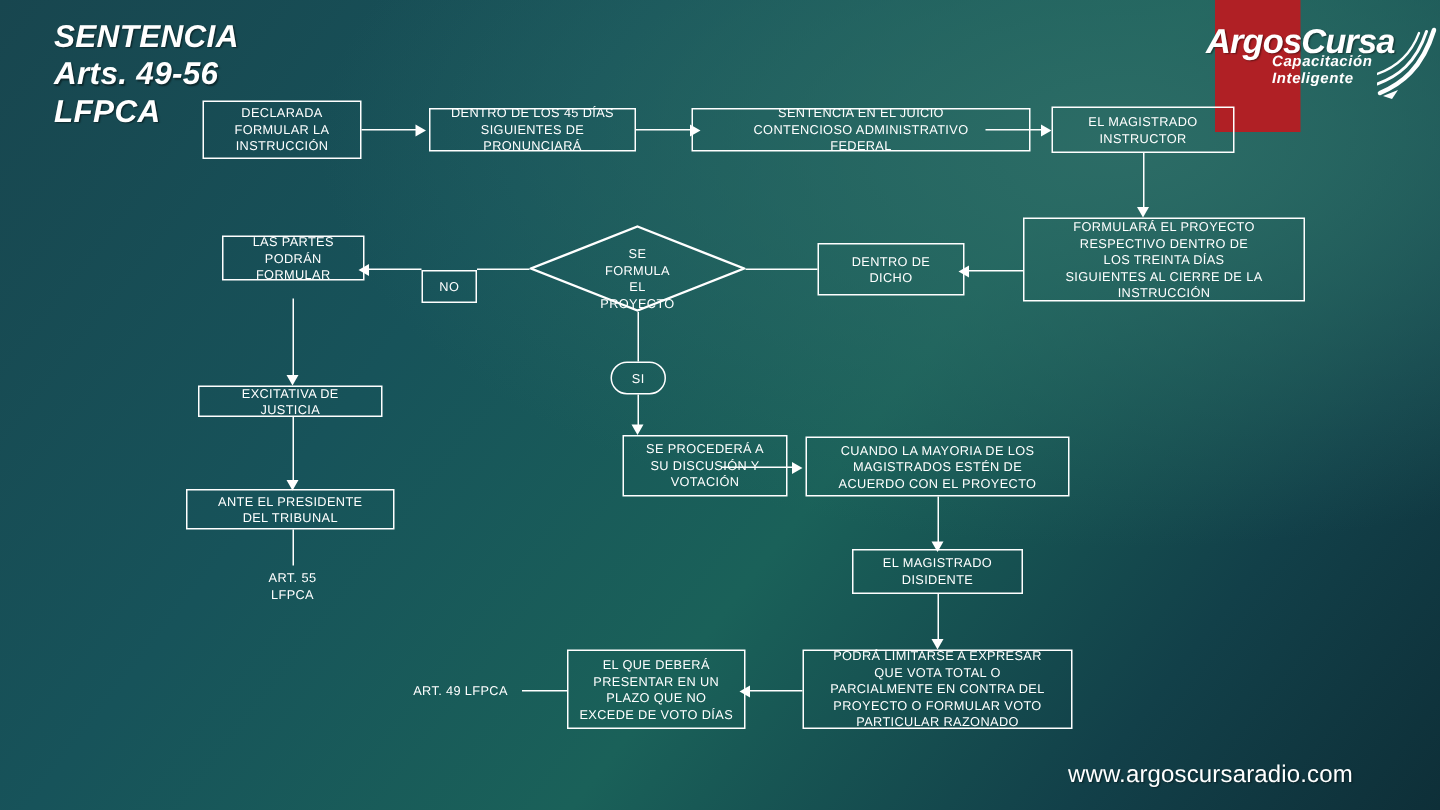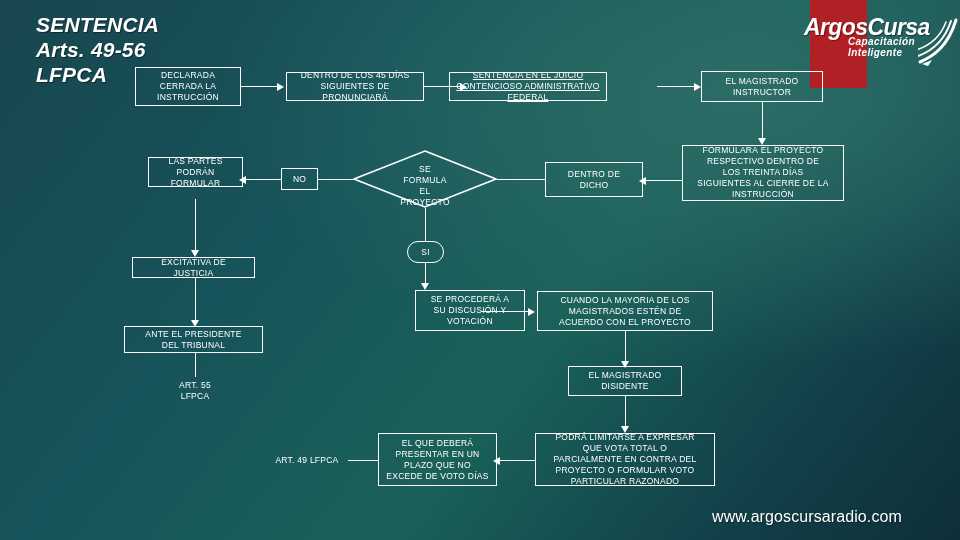--- a/index.html
+++ b/index.html
@@ -174,54 +174,54 @@
     <svg class="logo-swoosh" width="44" height="50" viewBox="0 0 44 50">
       <path d="M2 46 C 16 40, 30 30, 38 4" stroke="#ffffff" stroke-width="3" fill="none" stroke-linecap="round"></path>
       <path d="M0 40 C 14 35, 26 26, 33 5" stroke="#ffffff" stroke-width="2" fill="none" stroke-linecap="round"></path>
       <path d="M-2 34 C 11 30, 22 22, 28 6" stroke="#ffffff" stroke-width="1.5" fill="none" stroke-linecap="round"></path>
       <path d="M4 48 L 14 44 L 10 50 Z" fill="#ffffff"></path>
     </svg>
   </div>
 
   <div class="node" style="left:135px; top:67px; width:106px; height:39px;">
     <span>DECLARADA
-CERRADA LA
+FORMULAR LA
 INSTRUCCIÓN</span>
   </div>
 
   <div class="conn h" style="left:241px; top:86px; width:37px;"></div>
   <div class="arrow right" style="left:277px; top:83px;"></div>
 
   <div class="node" style="left:286px; top:72px; width:138px; height:29px;">
     <span>DENTRO DE LOS 45 DÍAS
 SIGUIENTES DE
 PRONUNCIARÁ</span>
   </div>
 
   <div class="conn h" style="left:424px; top:86px; width:38px;"></div>
   <div class="arrow right" style="left:460px; top:83px;"></div>
 
-  <div class="node" style="left:449px; top:72px; width:158px; height:29px;text-decoration:underline;">
+  <div class="node" style="left:461px; top:72px; width:226px; height:29px;">
     <span>SENTENCIA EN EL JUICIO
 CONTENCIOSO ADMINISTRATIVO
 FEDERAL</span>
   </div>
 
   <div class="conn h" style="left:657px; top:86px; width:39px;"></div>
   <div class="arrow right" style="left:694px; top:83px;"></div>
 
   <div class="node" style="left:701px; top:71px; width:122px; height:31px;">
     <span>EL MAGISTRADO
 INSTRUCTOR</span>
   </div>
 
   <div class="conn v" style="left:762px; top:102px; height:39px;"></div>
   <div class="arrow down" style="left:758px; top:138px;"></div>
 
-  <div class="node" style="left:682px; top:145px; width:162px; height:56px;align-items:flex-end;">
+  <div class="node" style="left:682px; top:145px; width:188px; height:56px;">
     <span>FORMULARÁ EL PROYECTO
 RESPECTIVO DENTRO DE
 LOS TREINTA DÍAS
 SIGUIENTES AL CIERRE DE LA
 INSTRUCCIÓN</span>
   </div>
 
   <div class="conn h" style="left:643px; top:180px; width:39px;"></div>
   <div class="arrow left" style="left:639px; top:177px;"></div>
 
@@ -237,21 +237,21 @@
       <polygon points="72,1 143,29 72,57 1,29" fill="none" stroke="#ffffff" stroke-width="1.6"></polygon>
     </svg>
     <div class="dtext">SE
 FORMULA
 EL
 PROYECTO</div>
   </div>
 
   <div class="conn h" style="left:318px; top:179px; width:35px;"></div>
 
-  <div class="node" style="left:281px; top:168px; width:37px; height:22px;">
+  <div class="node" style="left:281px; top:180px; width:37px; height:22px;">
     <span>NO</span>
   </div>
 
   <div class="conn h" style="left:243px; top:179px; width:38px;"></div>
   <div class="arrow left" style="left:239px; top:176px;"></div>
 
   <div class="node" style="left:148px; top:157px; width:95px; height:30px;">
     <span>LAS PARTES
 PODRÁN
 FORMULAR</span>

